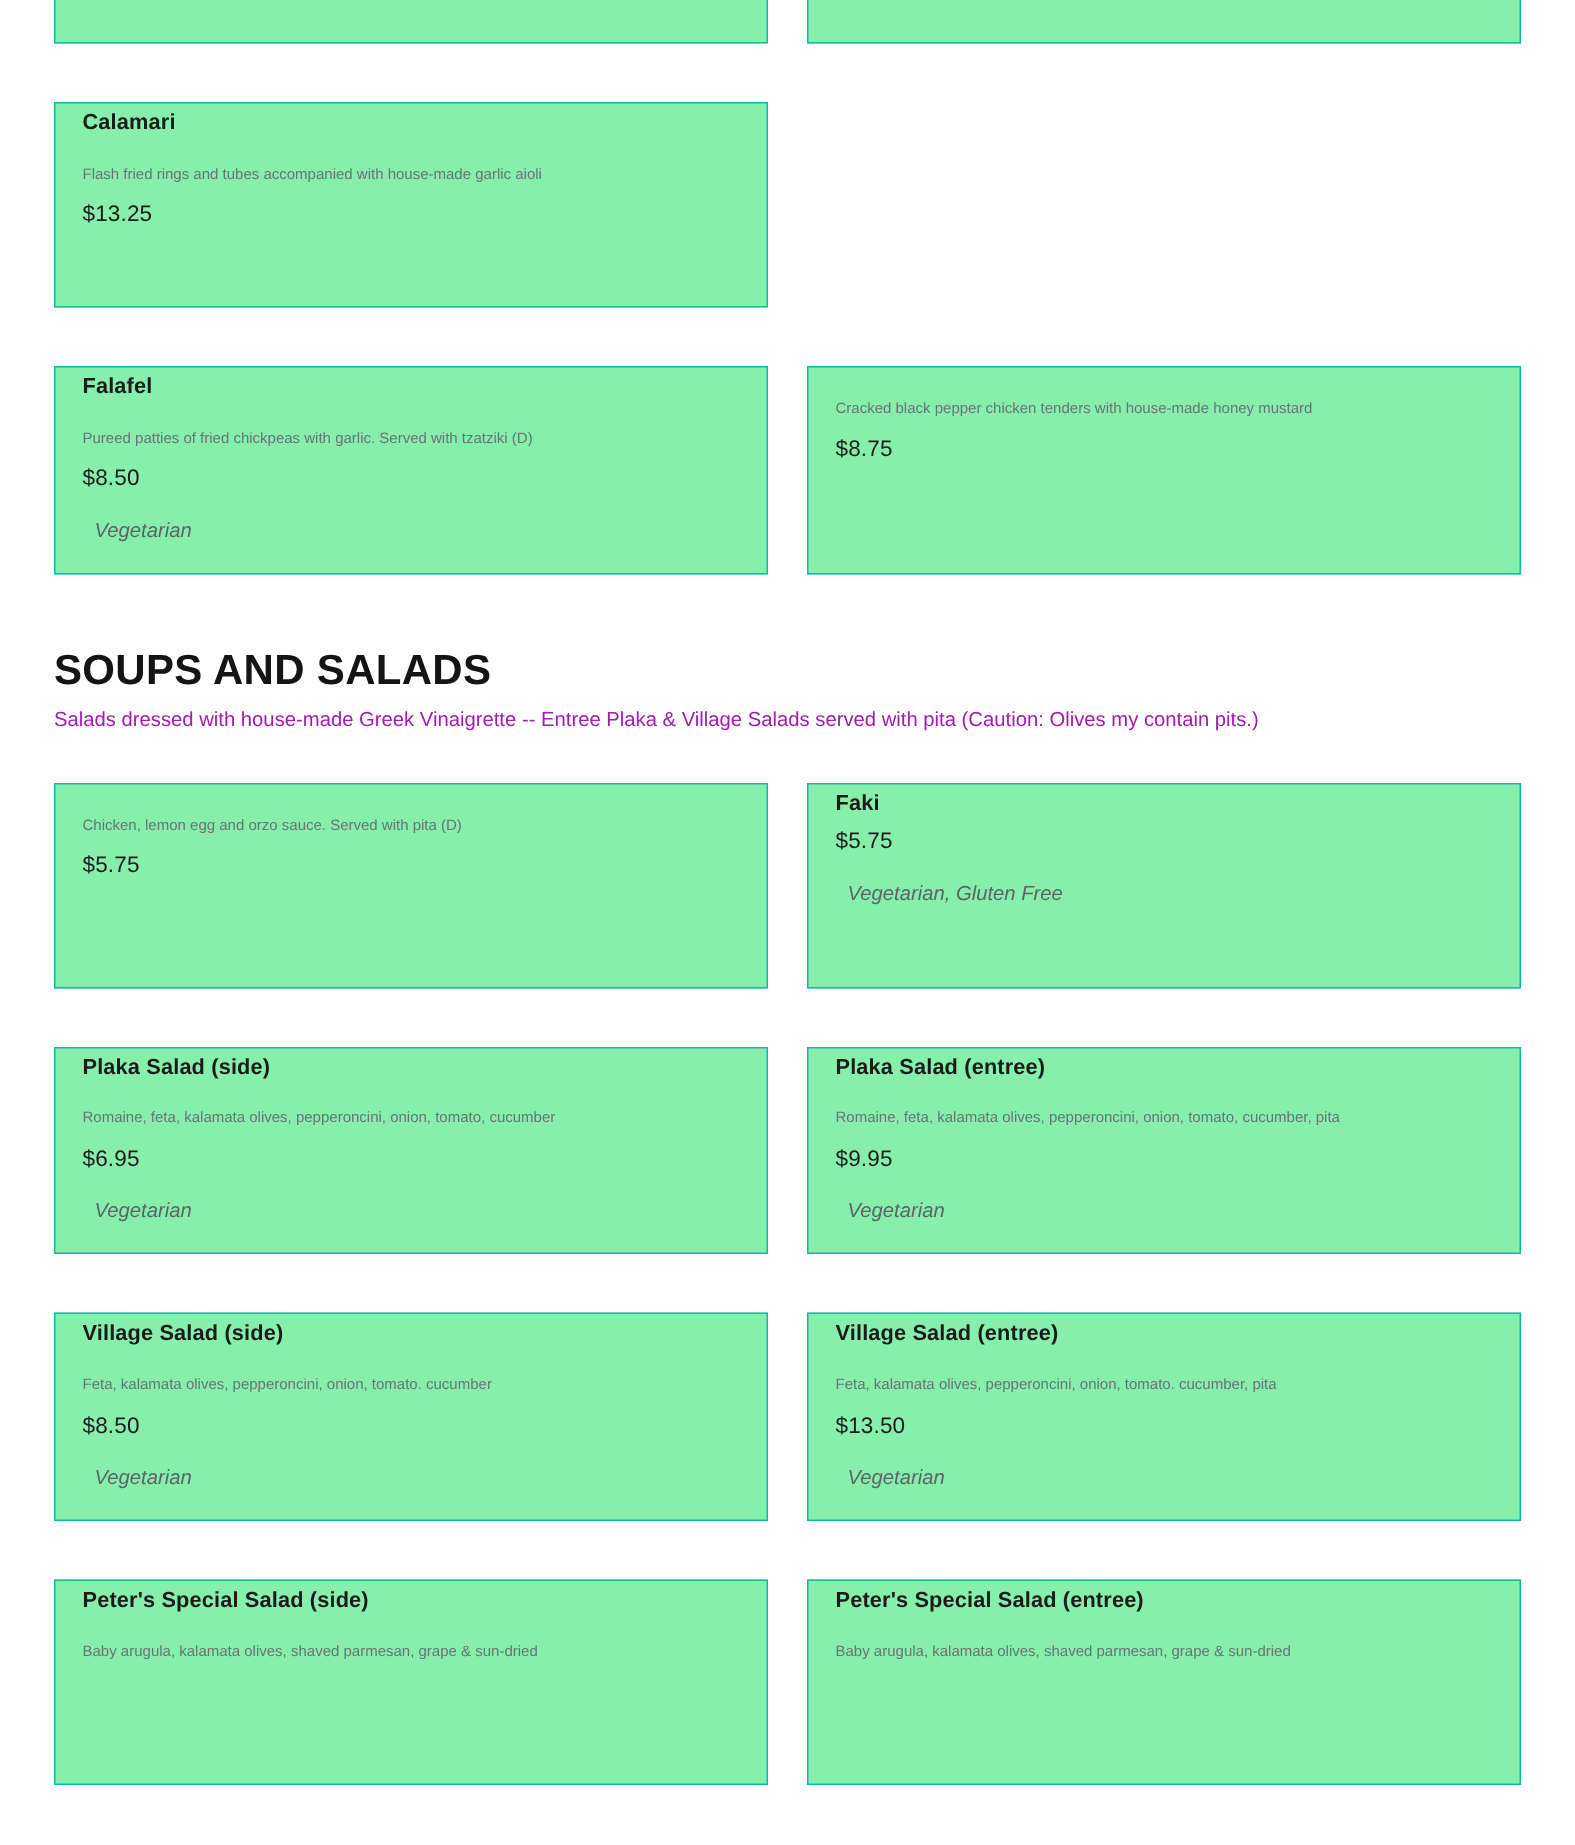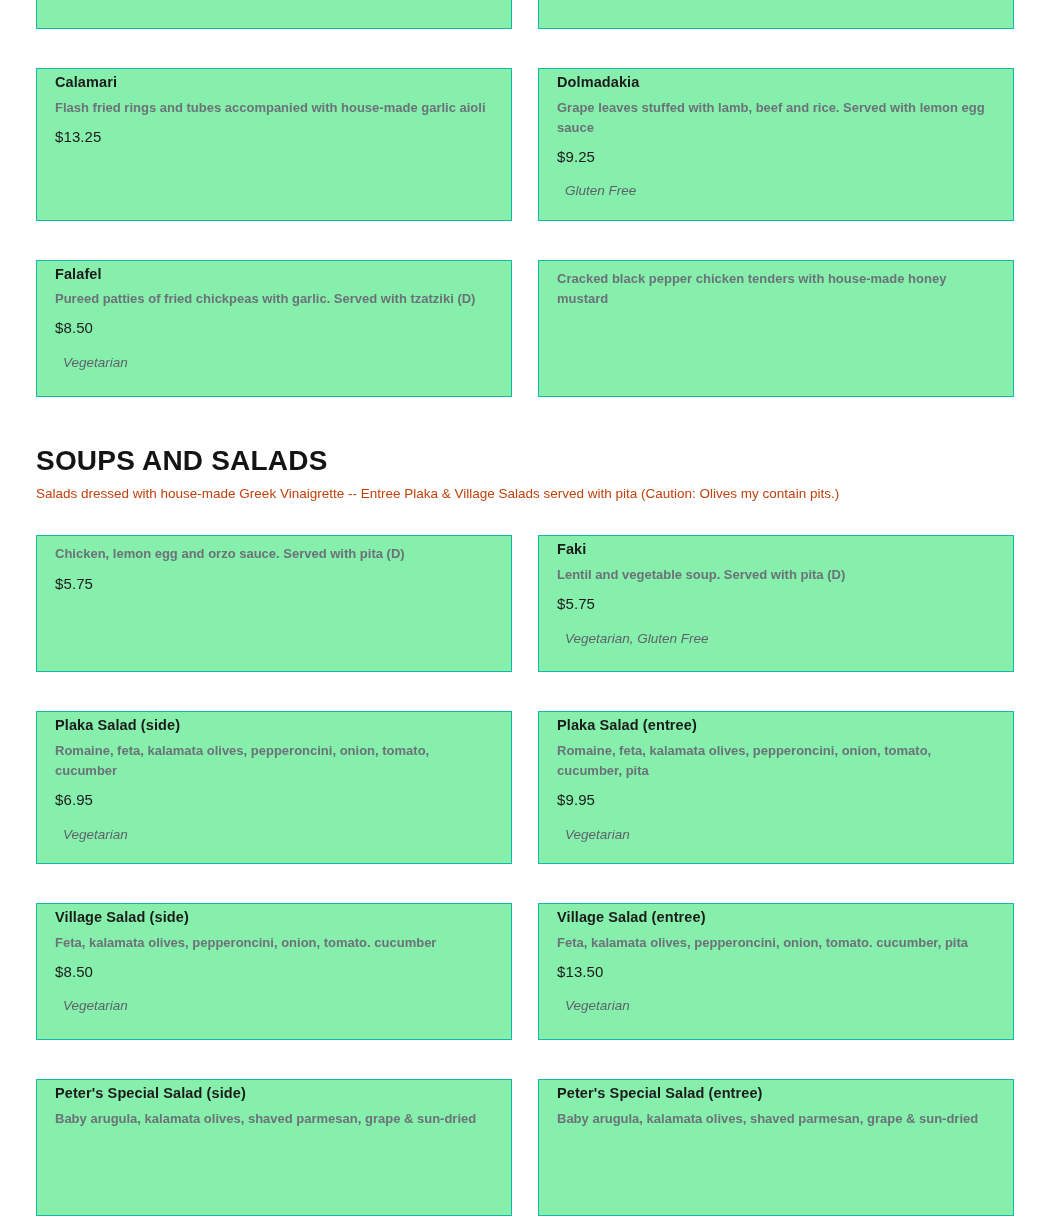--- a/index.html
+++ b/index.html
@@ -47,25 +47,25 @@
   .item-name {
     font-size: 14.5px;
     font-weight: bold;
     color: #1b1b1b;
     line-height: 1.35;
     margin: 0 0 5px 0;
     letter-spacing: 0.1px;
   }
 
   .item-desc {
-    font-size: 13px;
-    font-weight: bold;
+    font-size: 10px;
+    font-weight: normal;
     color: #6b7278;
     line-height: 1.55;
-    margin: 4px 0 9px 0;
+    margin: 16px 0 9px 0;
   }
 
   .item-price {
     font-size: 15px;
     font-weight: normal;
     color: #1b1b1b;
     line-height: 1.3;
     margin: 0;
     letter-spacing: 0.1px;
   }
@@ -93,21 +93,21 @@
     font-weight: bold;
     color: #141414;
     text-transform: uppercase;
     letter-spacing: 0.2px;
     line-height: 1.2;
     margin: 0 0 7px 0;
   }
 
   .section-desc {
     font-size: 13.5px;
-    color: #c2410c;
+    color: #a21caf;
     line-height: 1.5;
     margin: 0;
   }
 </style>
 </head>
 <body>
 
 <div class="page">
 
   <div class="menu-grid clipped-row">
@@ -125,55 +125,49 @@
     </div>
   </div>
 
   <div class="menu-grid" style="margin-top:39px">
     <div class="menu-card">
       <div class="item-name">Calamari</div>
       <div class="item-desc">Flash fried rings and tubes accompanied with house-made garlic aioli</div>
       <div class="item-price">$13.25</div>
 
     </div>
-    <div class="menu-card">
-      <div class="item-name">Dolmadakia</div>
-      <div class="item-desc">Grape leaves stuffed with lamb, beef and rice. Served with lemon egg sauce</div>
-      <div class="item-price">$9.25</div>
-      <div class="item-tags">Gluten Free</div>
-    </div>
   </div>
 
   <div class="menu-grid" style="margin-top:39px">
     <div class="menu-card">
       <div class="item-name">Falafel</div>
       <div class="item-desc">Pureed patties of fried chickpeas with garlic. Served with tzatziki (D)</div>
       <div class="item-price">$8.50</div>
       <div class="item-tags">Vegetarian</div>
     </div>
     <div class="menu-card">
       <div class="item-desc">Cracked black pepper chicken tenders with house-made honey mustard</div>
+      <div class="item-price">$8.75</div>
 
     </div>
   </div>
 
   <div class="section-block">
     <h2 class="section-title">SOUPS AND SALADS</h2>
     <p class="section-desc">Salads dressed with house-made Greek Vinaigrette -- Entree Plaka &amp; Village Salads served with pita (Caution: Olives my contain pits.)</p>
   </div>
 
   <div class="menu-grid">
     <div class="menu-card">
       <div class="item-desc">Chicken, lemon egg and orzo sauce. Served with pita (D)</div>
       <div class="item-price">$5.75</div>
 
     </div>
     <div class="menu-card">
       <div class="item-name">Faki</div>
-      <div class="item-desc">Lentil and vegetable soup. Served with pita (D)</div>
       <div class="item-price">$5.75</div>
       <div class="item-tags">Vegetarian, Gluten Free</div>
     </div>
   </div>
 
   <div class="menu-grid" style="margin-top:39px">
     <div class="menu-card">
       <div class="item-name">Plaka Salad (side)</div>
       <div class="item-desc">Romaine, feta, kalamata olives, pepperoncini, onion, tomato, cucumber</div>
       <div class="item-price">$6.95</div>

